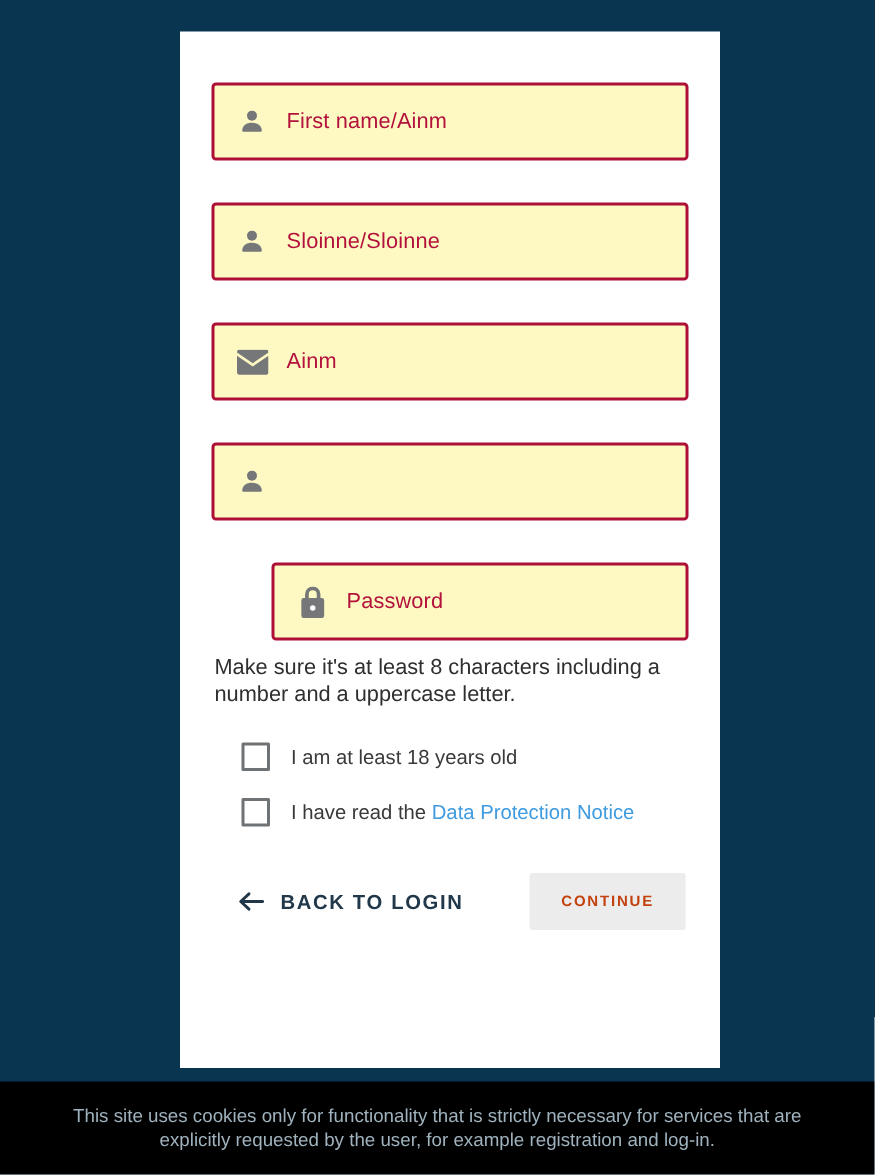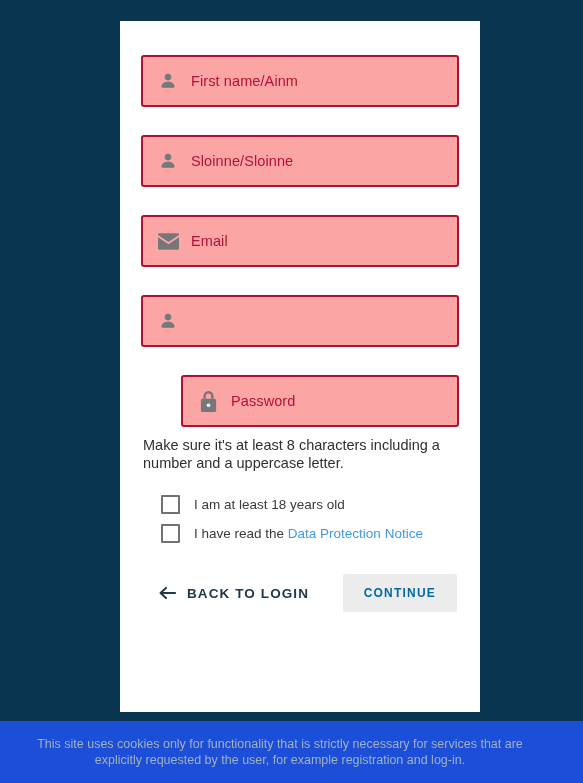--- a/index.html
+++ b/index.html
@@ -28,21 +28,21 @@
   .card-inner {
     padding: 34px 21px 0 21px;
   }
 
   
   .field {
     position: relative;
     height: 52px;
     border: 2px solid #ad0f35;
     border-radius: 3px;
-    background: #fca5a5;
+    background: #fef9c3;
     display: flex;
     align-items: center;
     padding: 0 14px;
     margin-bottom: 28px;
     cursor: text;
   }
   .field.tight { margin-bottom: 9px; margin-left: 40px; }
   .field .ico {
     width: 22px; height: 22px;
     flex: 0 0 22px;
@@ -66,21 +66,21 @@
     line-height: 18px;
     margin: 4px 0 14px 2px;
     max-width: 318px;
   }
 
   
   .checks { margin-top: 23px; }
   .check-row {
     display: flex;
     align-items: center;
-    margin-bottom: 10px;
+    margin-bottom: 18px;
     cursor: pointer;
   }
   .check-row:last-child { margin-bottom: 4px; }
   .box {
     width: 19px; height: 19px;
     flex: 0 0 19px;
     border: 2px solid #6f7376;
     background: #fff;
     border-radius: 1px;
     margin-right: 14px;
@@ -118,41 +118,41 @@
     color: #21384a;
     font-size: 13.5px;
     font-weight: bold;
     letter-spacing: 1.1px;
   }
   .back-btn svg { display: block; }
   .continue-btn {
     background: #ececed;
     border: 0;
     border-radius: 2px;
-    color: #0369a1;
+    color: #c2410c;
     font-family: inherit;
-    font-size: 12px;
+    font-size: 10px;
     font-weight: bold;
     letter-spacing: 1.2px;
     height: 38px;
     padding: 0 21px;
     cursor: default;
   }
 
   
   .cookie {
     position: absolute;
     left: 0; right: 0; bottom: 0;
     height: 62px;
-    background: #1d4ed8;
-    display: flex;
-    align-items: center;
-    justify-content: flex-start;
+    background: #000000;
+    display: flex;
+    align-items: center;
+    justify-content: flex-end;
     text-align: center;
-    padding: 0 30px;
+    padding: 0 42px;
   }
   .cookie p {
     margin: 0;
     color: #9fb2bd;
     font-size: 12.5px;
     line-height: 16px;
     max-width: 500px;
   }
 </style>
 </head>
@@ -183,21 +183,21 @@
         <span class="ph">Sloinne/Sloinne</span>
       </div>
 
       <div class="field">
         <span class="ico">
           <svg width="21" height="17" viewBox="0 0 24 19" fill="#757779">
             <path d="M1.6 0h20.8A1.6 1.6 0 0 1 24 1.6v.5L12 10.2 0 2.1v-.5A1.6 1.6 0 0 1 1.6 0z"></path>
             <path d="M0 4.6l12 8.1 12-8.1v12.8A1.6 1.6 0 0 1 22.4 19H1.6A1.6 1.6 0 0 1 0 17.4z"></path>
           </svg>
         </span>
-        <span class="ph">Email</span>
+        <span class="ph">Ainm</span>
       </div>
 
       <div class="field">
         <span class="ico">
           <svg width="20" height="20" viewBox="0 0 24 24" fill="#757779">
             <circle cx="12" cy="7.3" r="4"></circle>
             <path d="M4.2 19.2c0-4.1 3.5-6.2 7.8-6.2s7.8 2.1 7.8 6.2a1 1 0 0 1-1 1H5.2a1 1 0 0 1-1-1z"></path>
           </svg>
         </span>
       </div>

